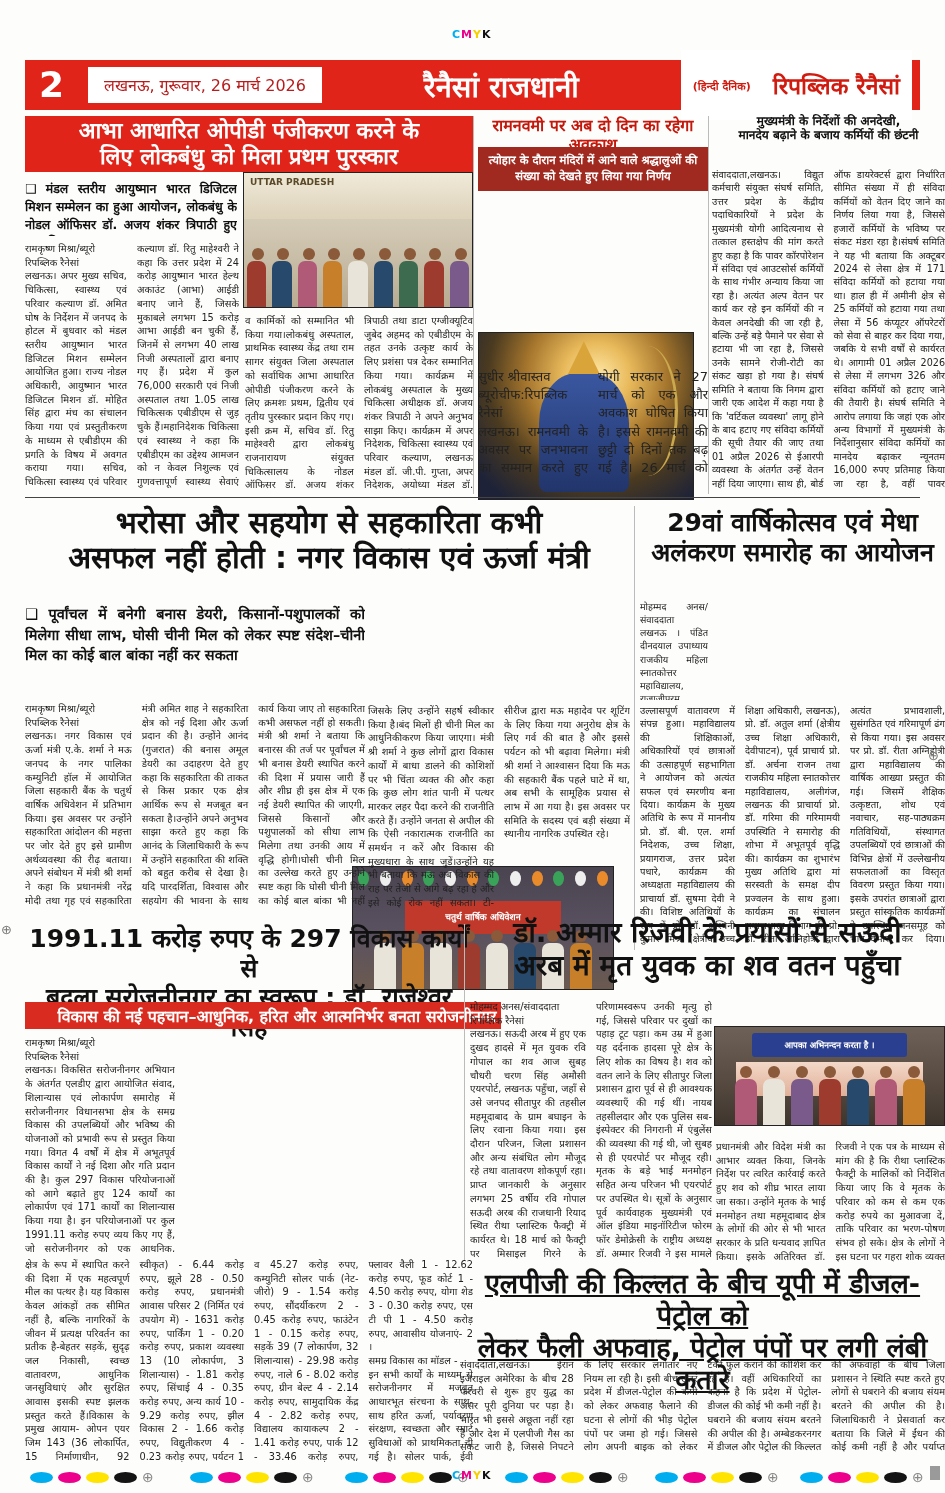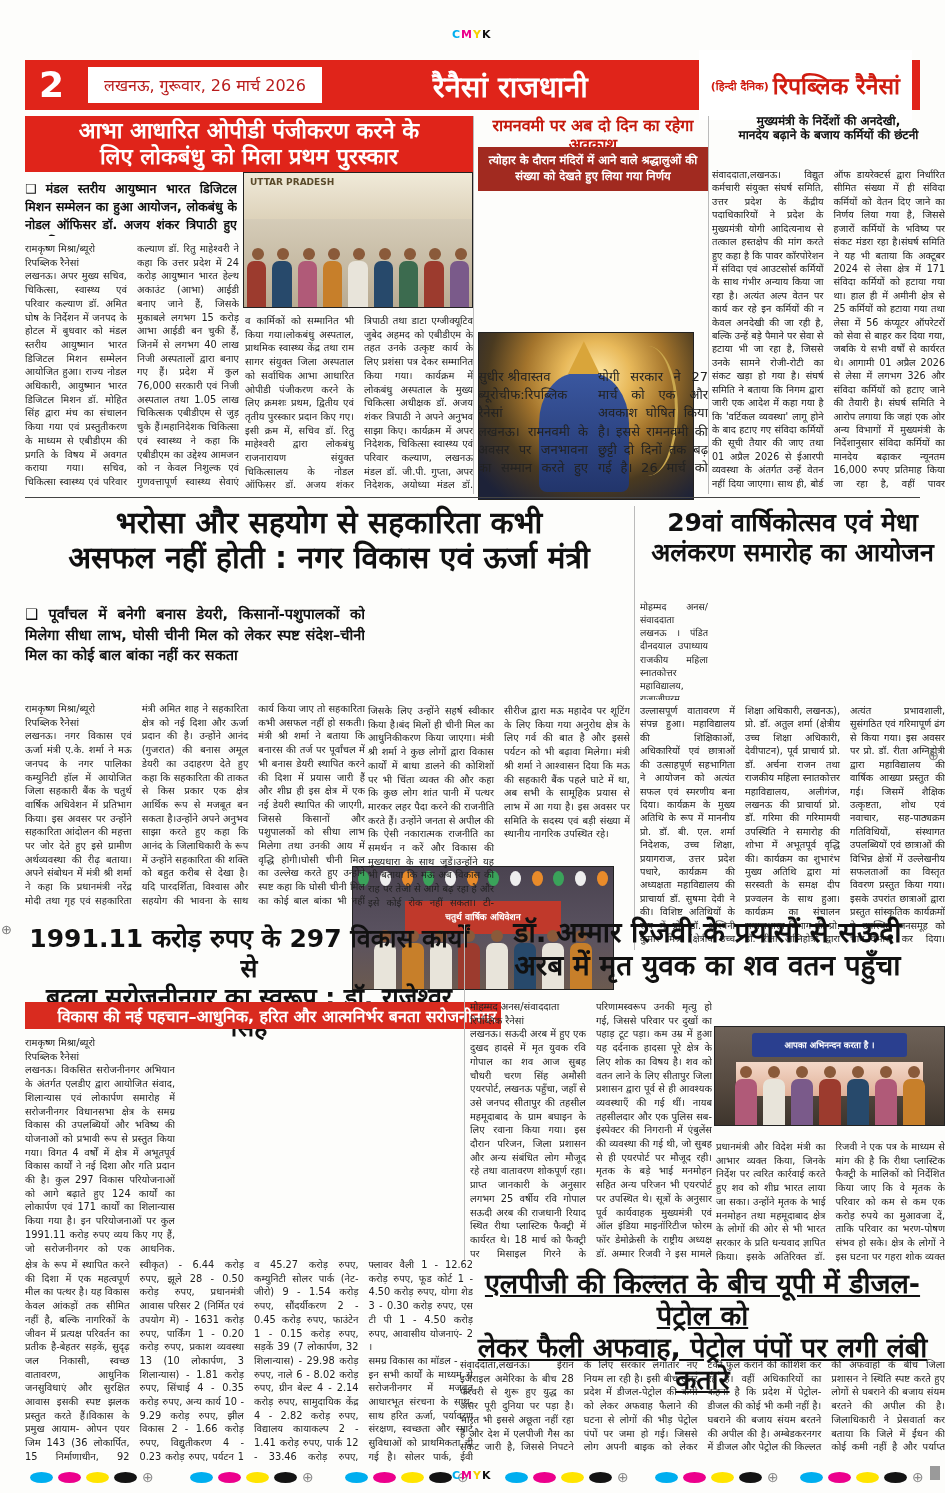--- a/index.html
+++ b/index.html
@@ -4,21 +4,21 @@
 <style>
   html,body{margin:0;padding:0;background:#e9e9e9;}
   #page{position:relative;width:945px;height:1493px;background:#fdfdfb;margin:0 auto;
         font-family:"DejaVu Sans","Liberation Sans",sans-serif;color:#1a1a1a;overflow:hidden;}
   .abs{position:absolute;}
   
   .masthead{left:25px;top:60px;width:895px;height:50px;background:#e0241a;display:flex;align-items:center;gap:10px;padding:0 8px;box-sizing:border-box;}
   .page-num{color:#fff;font-size:36px;font-weight:bold;line-height:1;padding:0 6px;}
   .date-box{background:#fff;color:#b91c1c;font-weight:normal;font-size:16px;padding:7px 16px;white-space:nowrap;margin-left:8px;}
   .edition-title{flex:1;text-align:center;color:#fff;font-size:29px;font-weight:bold;white-space:nowrap;}
-  .brand-box{background:#fff;color:#d01c10;display:flex;align-items:center;gap:4px;padding:19px 12px;white-space:nowrap;}
+  .brand-box{background:#fff;color:#d01c10;display:flex;align-items:center;gap:22px;padding:19px 12px;white-space:nowrap;}
   .brand-box .etype{font-size:11px;font-weight:bold;}
   .brand-box .bname{font-size:23px;font-weight:bold;}
   
   .hl{font-weight:bold;text-align:center;line-height:1.18;white-space:pre-line;color:#111;}
   .hl-redbox{background:#e0241a;color:#fff;display:flex;align-items:center;justify-content:center;}
   .hl-red{color:#c4180c;}
   .maroon-box{background:#a12a20;color:#fff;font-weight:bold;display:flex;align-items:center;justify-content:center;text-align:center;line-height:1.35;padding:2px 6px;box-sizing:border-box;}
   .red-strip{background:#d92b1f;color:#fff;font-weight:bold;display:flex;align-items:center;justify-content:center;text-align:center;padding-left:28px;}
   .subhead{font-weight:bold;line-height:1.42;text-align:justify;color:#111;}
   

